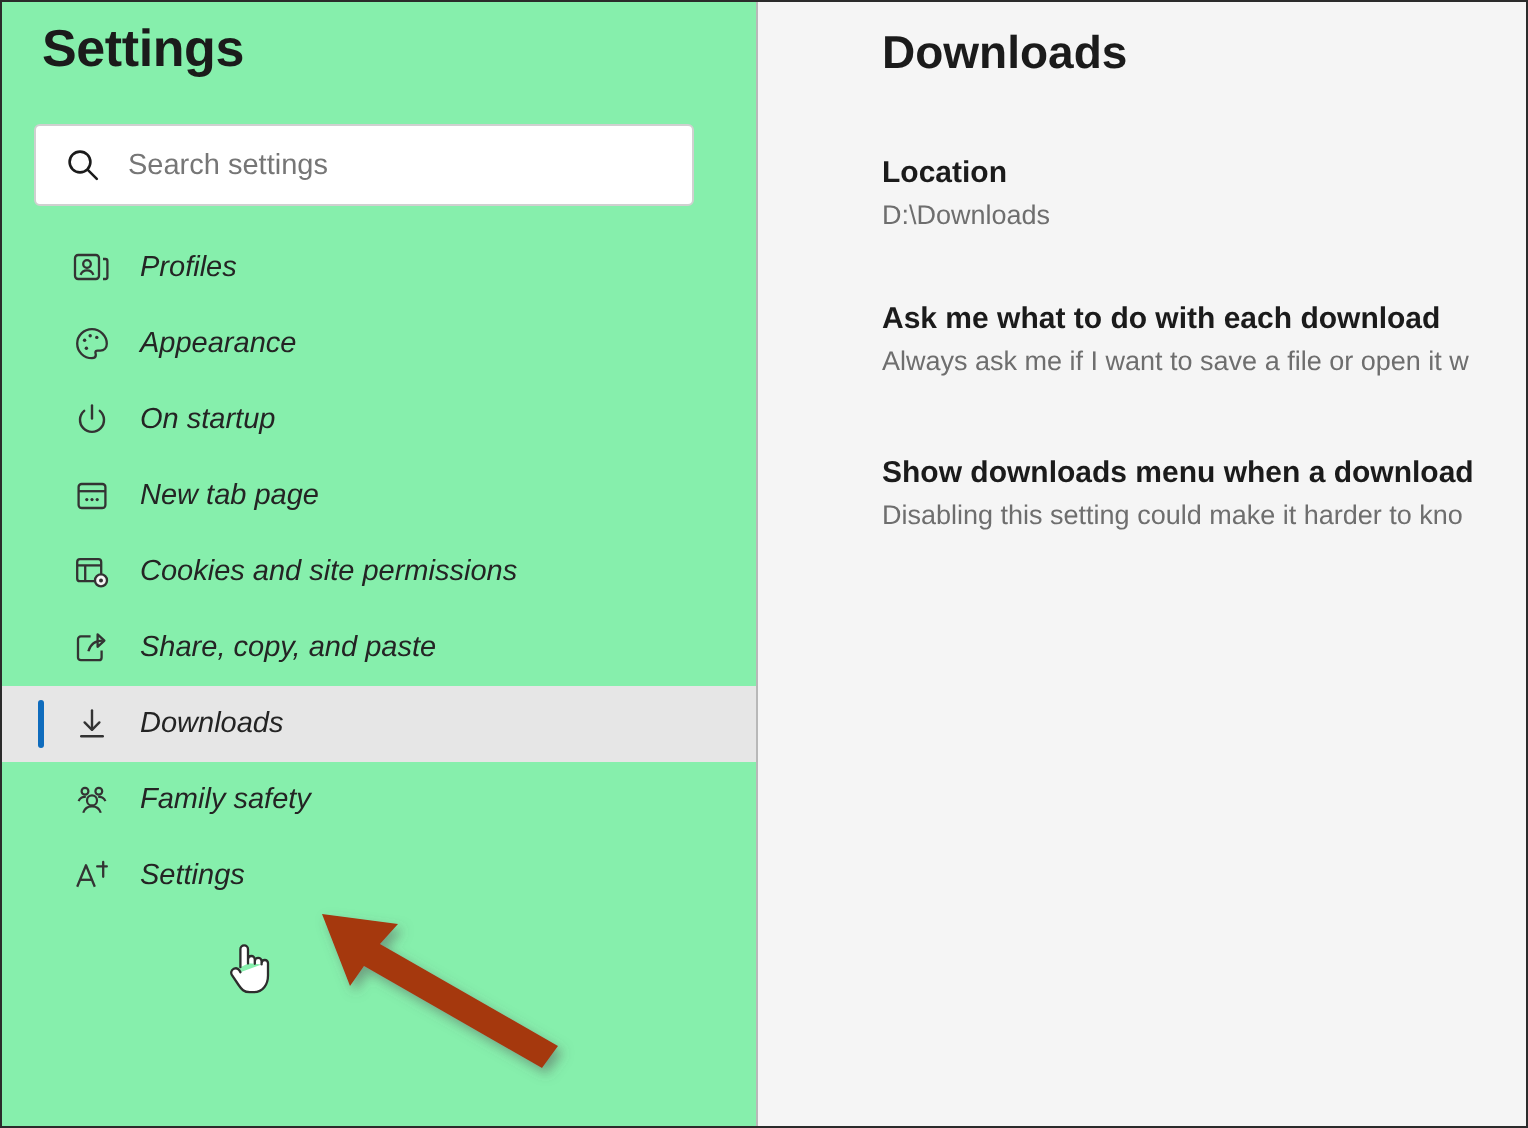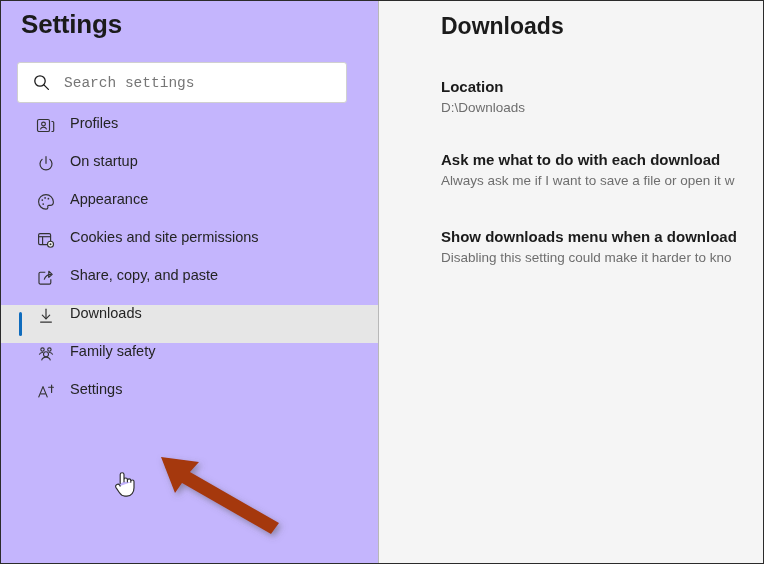--- a/index.html
+++ b/index.html
@@ -21,21 +21,21 @@
     overflow: hidden;
   }
 
   
   #settings-pane {
     position: absolute;
     left: 0;
     top: 0;
     width: 377px;
     height: 100%;
-    background: #c4b5fd;
+    background: #86efac;
     overflow: hidden;
   }
 
   #pane-divider {
     position: absolute;
     left: 377px;
     top: 0;
     width: 1px;
     height: 100%;
     background: #b8b8b8;
@@ -72,42 +72,43 @@
     flex: 0 0 auto;
     display: flex;
     align-items: center;
     justify-content: center;
   }
   #search-input {
     border: 0;
     outline: 0;
     background: transparent;
     margin-left: 14px;
-    font-family: Liberation Mono, monospace;
+    font-family: Liberation Sans, sans-serif;
     font-size: 14.5px;
     color: #6b6b6b;
     width: 250px;
     padding: 0;
   }
   #search-input::placeholder { color: #767676; opacity: 1; }
 
   
   #nav-list {
     position: absolute;
     left: 0;
     top: 114px;
     width: 377px;
   }
   .nav-item {
     position: relative;
     height: 38px;
     display: flex;
-    align-items: flex-start;
+    align-items: center;
     box-sizing: border-box;
     padding-left: 0;
+    font-style: italic;
   }
   .nav-item.selected {
     background: #e6e6e6;
   }
   .nav-accent {
     position: absolute;
     left: 18px;
     top: 7px;
     width: 3px;
     height: 24px;
@@ -223,41 +224,54 @@
           </svg>
         </span>
         <span class="nav-label">Profiles</span>
       </div>
 
 
       <div class="nav-item">
 
         <span class="nav-icon">
           <svg width="20" height="20" viewBox="0 0 20 20">
-            <path d="M6.1 5.4a6 6 0 1 0 7.8 0" fill="none" stroke="#333" stroke-width="1.2" stroke-linecap="round"></path>
-            <line x1="10" y1="2.7" x2="10" y2="9.3" stroke="#333" stroke-width="1.2" stroke-linecap="round"></line>
-          </svg>
-        </span>
-        <span class="nav-label">On startup</span>
-      </div>
-
-      <div class="nav-item">
-
-        <span class="nav-icon">
-          <svg width="20" height="20" viewBox="0 0 20 20">
             <path d="M10 2.6c-4.1 0-7.4 3.2-7.4 7.2 0 4.1 3.3 7.3 7.4 7.3 1.2 0 1.9-.7 1.9-1.6 0-.5-.2-.8-.2-1.2 0-.6.5-1 1.1-1h1.3c2 0 3.3-1.3 3.3-3.4 0-3.8-3.3-7.3-7.4-7.3z" fill="none" stroke="#333" stroke-width="1.15"></path>
             <circle cx="6.3" cy="8.1" r="0.85" fill="#333"></circle>
             <circle cx="9.1" cy="5.9" r="0.85" fill="#333"></circle>
             <circle cx="12.4" cy="6.7" r="0.85" fill="#333"></circle>
             <circle cx="7.2" cy="12.1" r="0.85" fill="#333"></circle>
           </svg>
         </span>
         <span class="nav-label">Appearance</span>
       </div>
 
+      <div class="nav-item">
+
+        <span class="nav-icon">
+          <svg width="20" height="20" viewBox="0 0 20 20">
+            <path d="M6.1 5.4a6 6 0 1 0 7.8 0" fill="none" stroke="#333" stroke-width="1.2" stroke-linecap="round"></path>
+            <line x1="10" y1="2.7" x2="10" y2="9.3" stroke="#333" stroke-width="1.2" stroke-linecap="round"></line>
+          </svg>
+        </span>
+        <span class="nav-label">On startup</span>
+      </div>
+
+      <div class="nav-item">
+
+        <span class="nav-icon">
+          <svg width="20" height="20" viewBox="0 0 20 20">
+            <rect x="3.3" y="4" width="13.4" height="12" rx="1.5" fill="none" stroke="#333" stroke-width="1.15"></rect>
+            <line x1="3.3" y1="7.6" x2="16.7" y2="7.6" stroke="#333" stroke-width="1.15"></line>
+            <circle cx="7.4" cy="11.8" r="0.8" fill="#333"></circle>
+            <circle cx="10" cy="11.8" r="0.8" fill="#333"></circle>
+            <circle cx="12.6" cy="11.8" r="0.8" fill="#333"></circle>
+          </svg>
+        </span>
+        <span class="nav-label">New tab page</span>
+      </div>
 
       <div class="nav-item">
 
         <span class="nav-icon">
           <svg width="20" height="20" viewBox="0 0 20 20">
             <rect x="2.6" y="3.6" width="12" height="11" rx="1.4" fill="none" stroke="#333" stroke-width="1.15"></rect>
             <line x1="2.6" y1="6.7" x2="14.6" y2="6.7" stroke="#333" stroke-width="1.15"></line>
             <line x1="6.6" y1="6.7" x2="6.6" y2="14.6" stroke="#333" stroke-width="1.15"></line>
             <circle cx="14.5" cy="14.2" r="3" fill="#f5f5f5" stroke="#333" stroke-width="1.15"></circle>
             <circle cx="14.5" cy="14.2" r="1" fill="#333"></circle>

